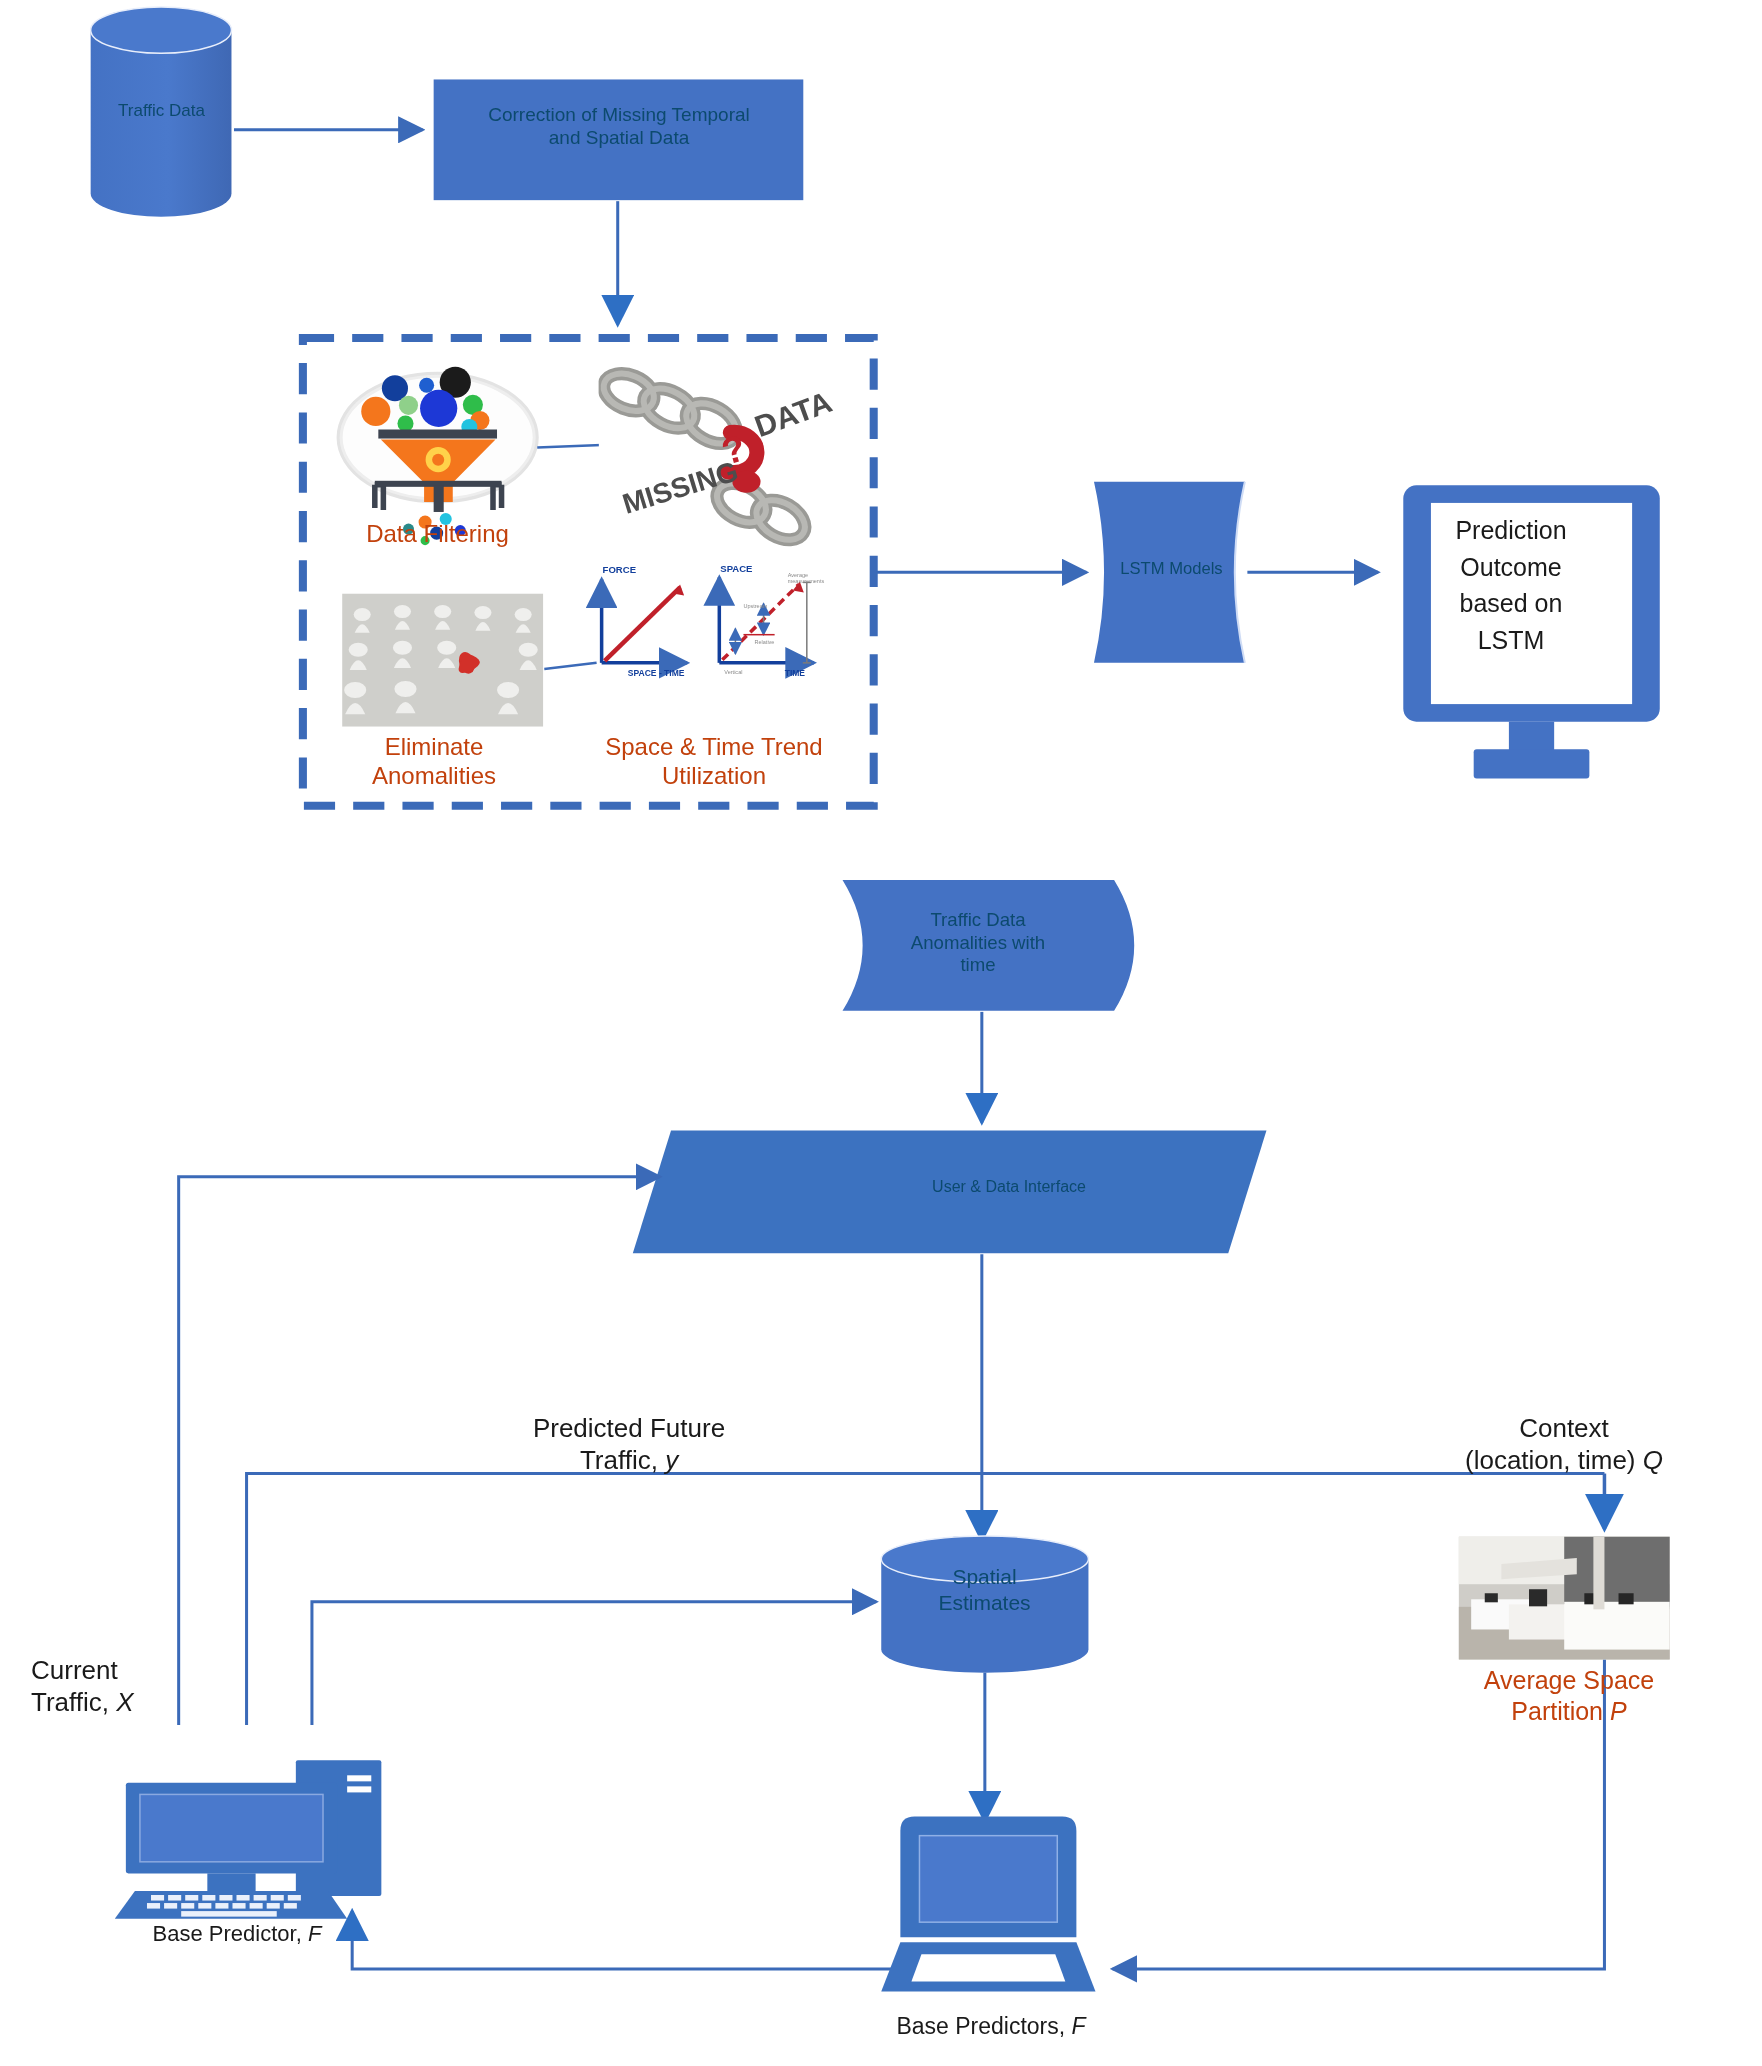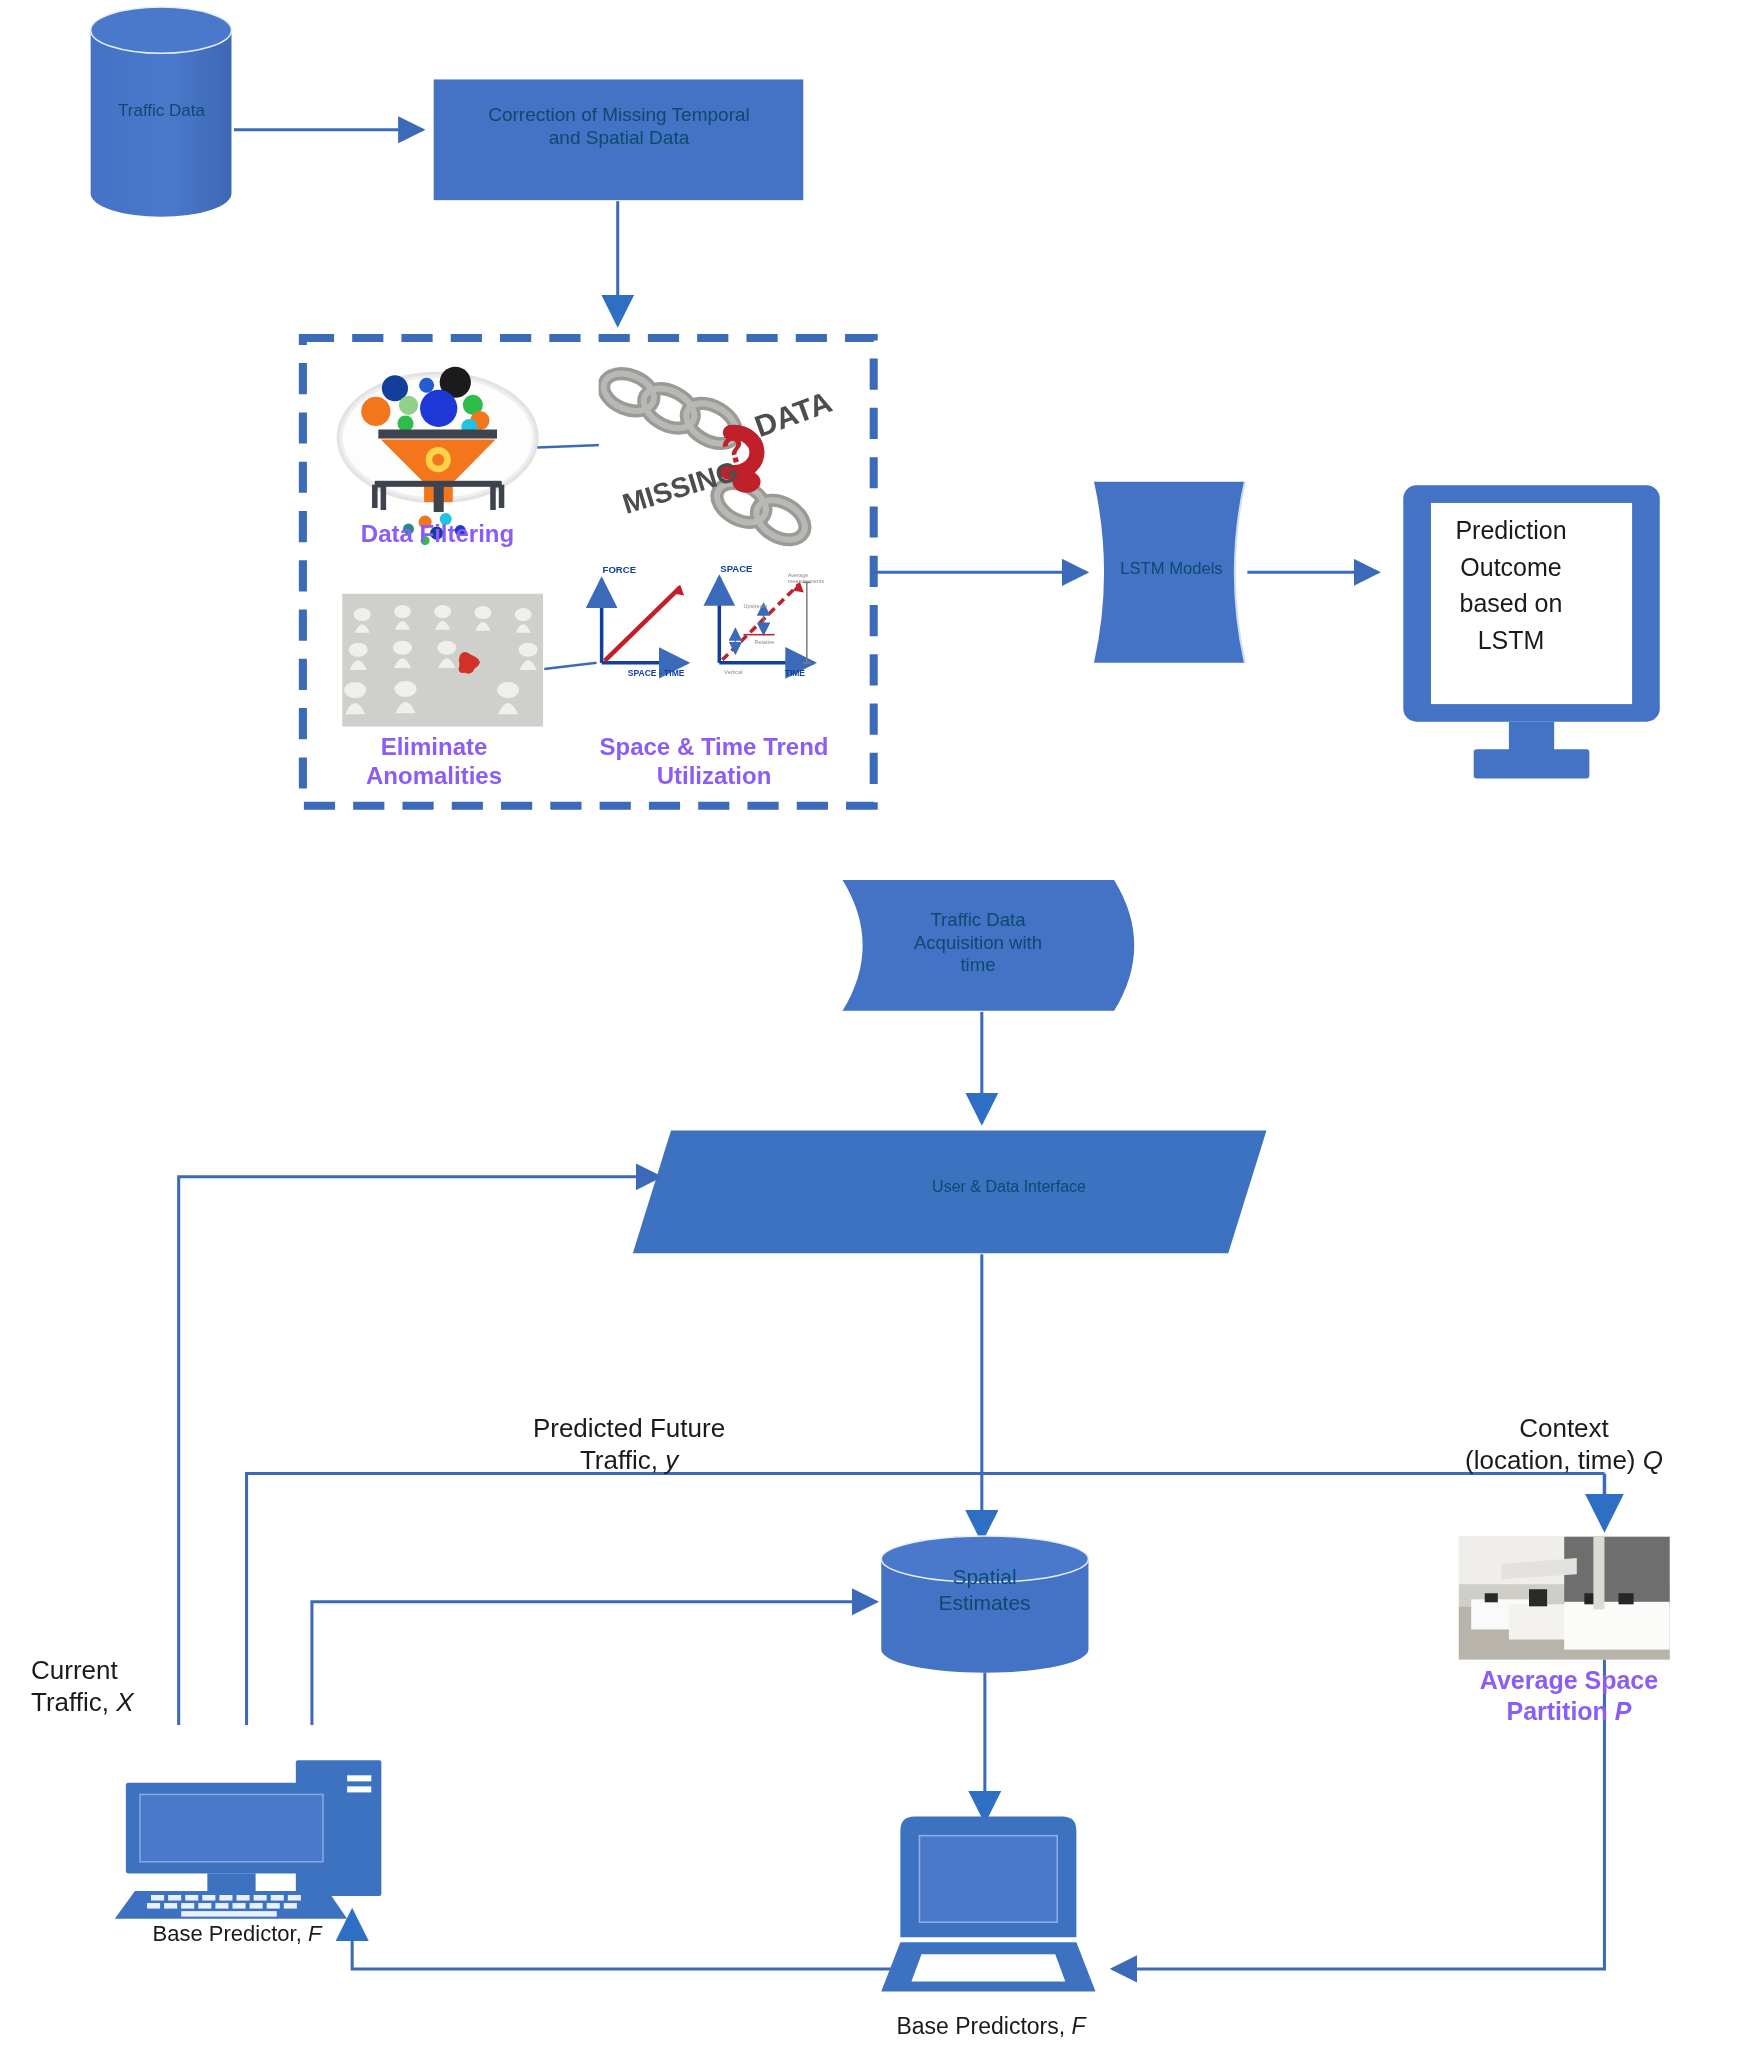--- a/index.html
+++ b/index.html
@@ -1,21 +1,21 @@
 <!DOCTYPE html>
 <html style="font-size:8px"><head>
 <meta charset="utf-8">
 <style>
   html,body{margin:0;padding:0;background:#fff;}
   body{font-family:"Liberation Sans",sans-serif;}
   #page{position:relative;width:1763px;height:2066px;background:#fff;overflow:hidden;}
   #vec{position:absolute;left:0;top:0;width:1763px;height:2066px;}
   .lbl{position:absolute;text-align:center;line-height:1.22;}
   .inbox{color:#0c4a6e;font-weight:normal;}
-  .blue-cap{color:#8b5cf6;font-weight:700;}
+  .blue-cap{color:#c2410c;font-weight:400;}
   .dark-cap{color:#1a1a1a;font-weight:400;}
   .ital{font-style:italic;}
 </style>
 </head>
 <body>
 
 <div id="page">
 
   <svg id="vec" viewBox="0 0 3505 4108">
     <defs>
@@ -323,21 +323,21 @@
 
   <div class="lbl dark-cap" style="left:1431px;top:512px;width:160px;font-size:25px;line-height:1.46;">
     <span>Prediction</span><br>
     <span>Outcome</span><br>
     <span>based on</span><br>
     <span>LSTM</span>
   </div>
 
   <div class="lbl inbox" style="left:855px;top:909px;width:246px;font-size:18.6px;">
     <span>Traffic Data</span><br>
-    <span>Acquisition with</span><br>
+    <span>Anomalities with</span><br>
     <span>time</span>
   </div>
 
   <div class="lbl inbox" style="left:795px;top:1177px;width:428px;font-size:16px;">User &amp; Data Interface</div>
 
   <div class="lbl dark-cap" style="left:468px;top:1413px;width:322px;font-size:26px;">
     <span>Predicted Future</span><br>
     <span>Traffic,</span>
     <span class="ital">y</span>
   </div>

